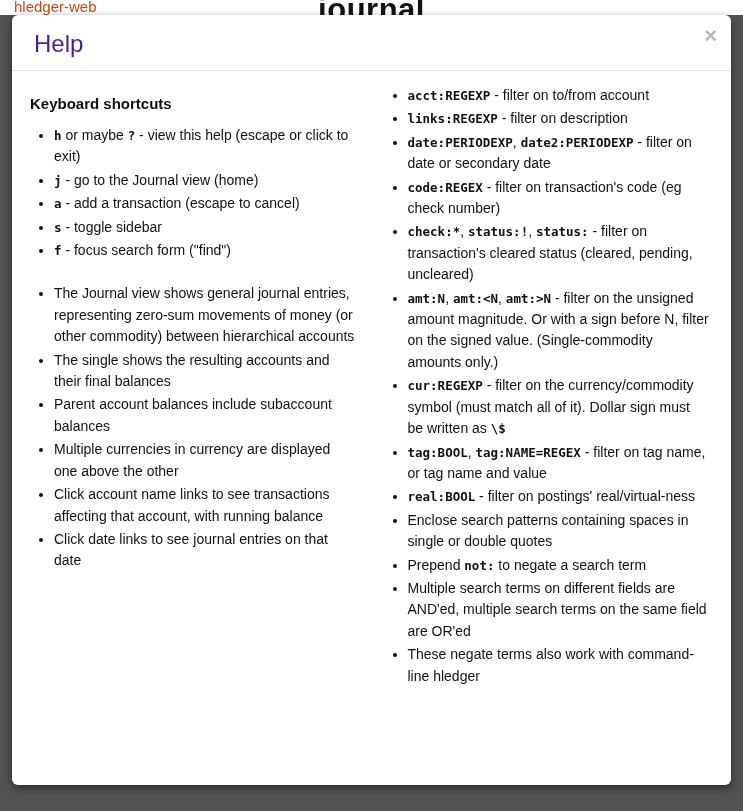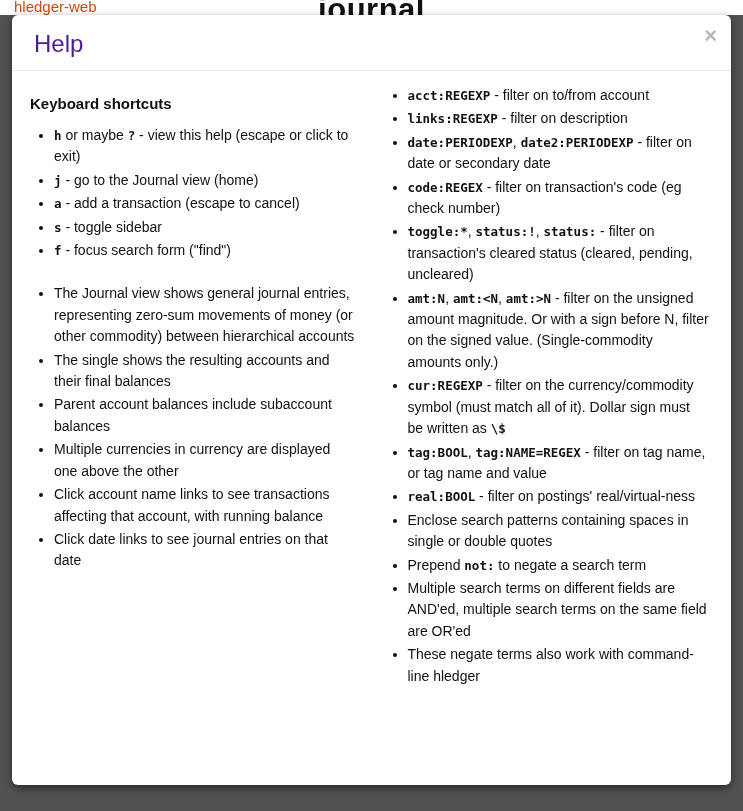--- a/index.html
+++ b/index.html
@@ -112,21 +112,21 @@
           <li>Click account name links to see transactions affecting that account, with running balance</li>
           <li>Click date links to see journal entries on that date</li>
         </ul>
       </div>
     <div class="col" id="col-right">
         <ul>
           <li><code>acct:REGEXP</code> - filter on to/from account</li>
           <li><code>links:REGEXP</code> - filter on description</li>
           <li><code>date:PERIODEXP</code>, <code>date2:PERIODEXP</code> - filter on date or secondary date</li>
           <li><code>code:REGEX</code> - filter on transaction's code (eg check number)</li>
-          <li><code>toggle:*</code>, <code>status:!</code>, <code>status:</code> - filter on transaction's cleared status (cleared, pending, uncleared)</li>
+          <li><code>check:*</code>, <code>status:!</code>, <code>status:</code> - filter on transaction's cleared status (cleared, pending, uncleared)</li>
           <li><code>amt:N</code>, <code>amt:&lt;N</code>, <code>amt:&gt;N</code> - filter on the unsigned amount magnitude. Or with a sign before N, filter on the signed value. (Single-commodity amounts only.)</li>
           <li><code>cur:REGEXP</code> - filter on the currency/commodity symbol (must match all of it). Dollar sign must be written as <code>\$</code></li>
           <li><code>tag:BOOL</code>, <code>tag:NAME=REGEX</code> - filter on tag name, or tag name and value</li>
           <li><code>real:BOOL</code> - filter on postings' real/virtual-ness</li>
           <li>Enclose search patterns containing spaces in single or double quotes</li>
           <li>Prepend <code>not:</code> to negate a search term</li>
           <li>Multiple search terms on different fields are AND'ed, multiple search terms on the same field are OR'ed</li>
           <li>These negate terms also work with command-line hledger</li>
         </ul>
       </div>

